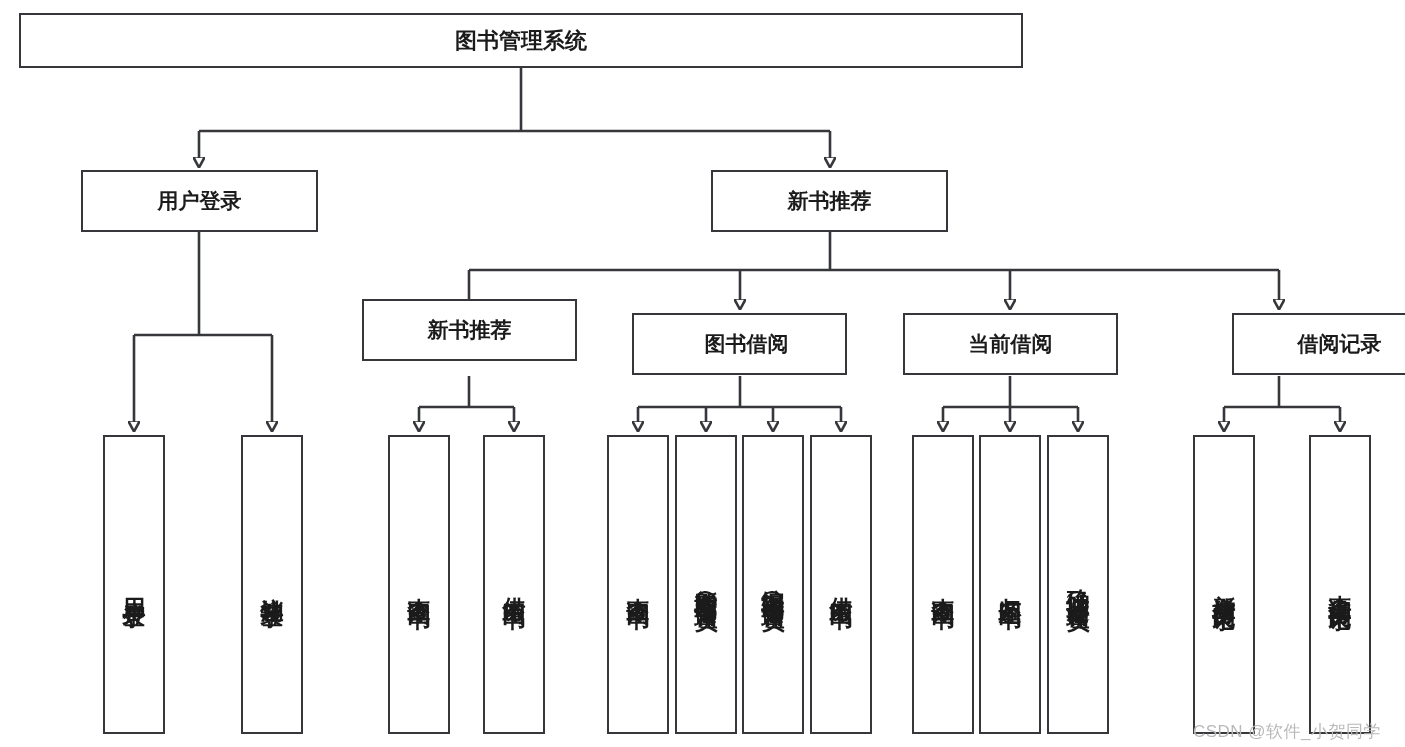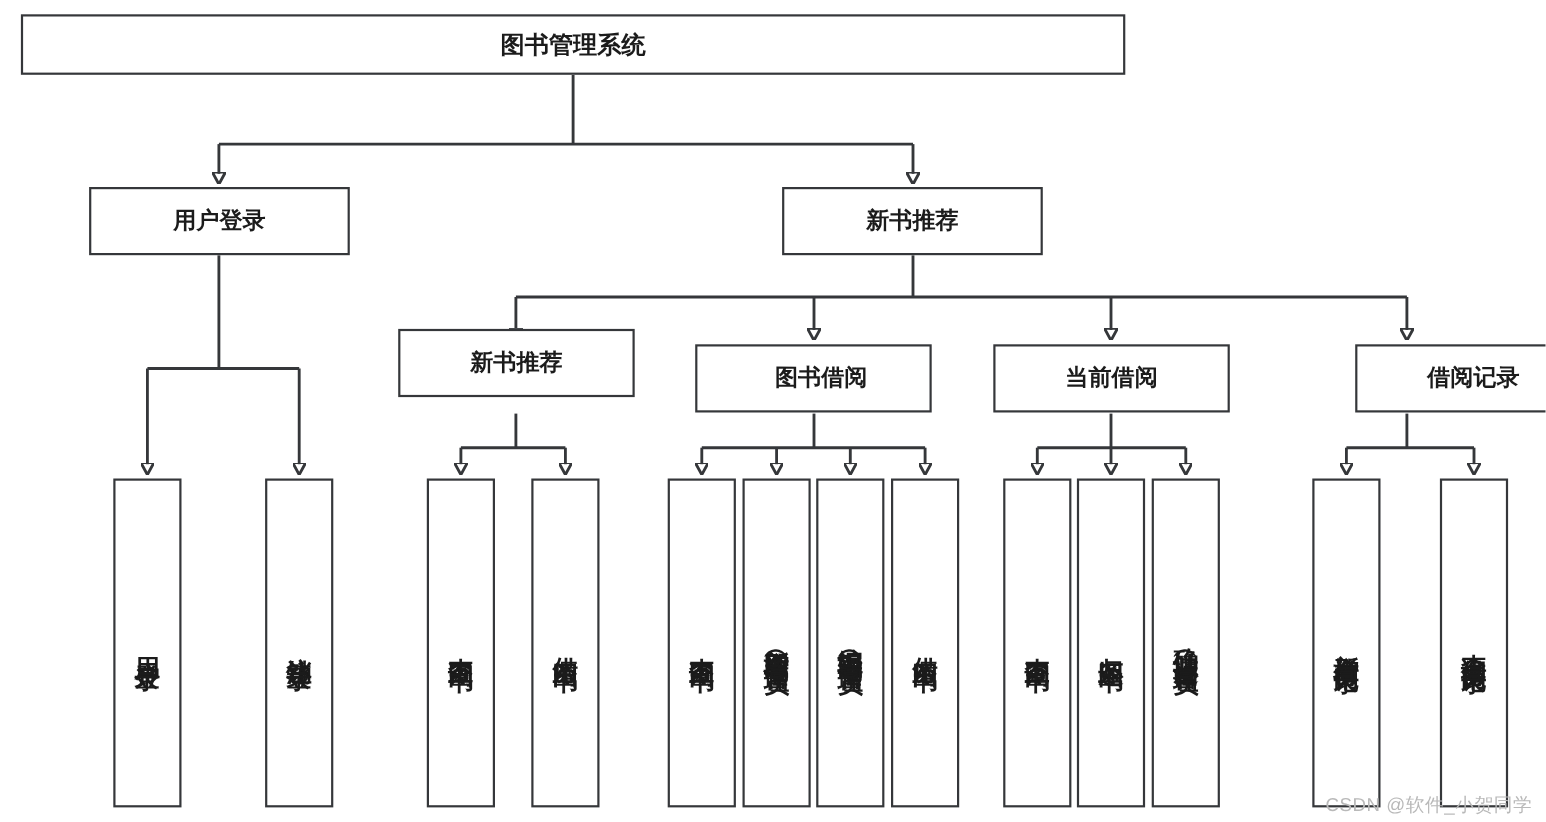--- a/index.html
+++ b/index.html
@@ -43,21 +43,21 @@
   }
   .v-node .lbl{
     writing-mode:vertical-rl;
     text-orientation:upright;
     font-size:23px;
     letter-spacing:3px;
     line-height:1;
   }
   .watermark{
     position:absolute;
-    right:12px;
+    right:24px;
     bottom:4px;
     font-size:17px;
     color:#b9b9b9;
     letter-spacing:0.5px;
     white-space:nowrap;
     z-index:5;
   }
   svg.links{
     position:absolute;left:0;top:0;width:1405px;height:747px;
     pointer-events:none;

